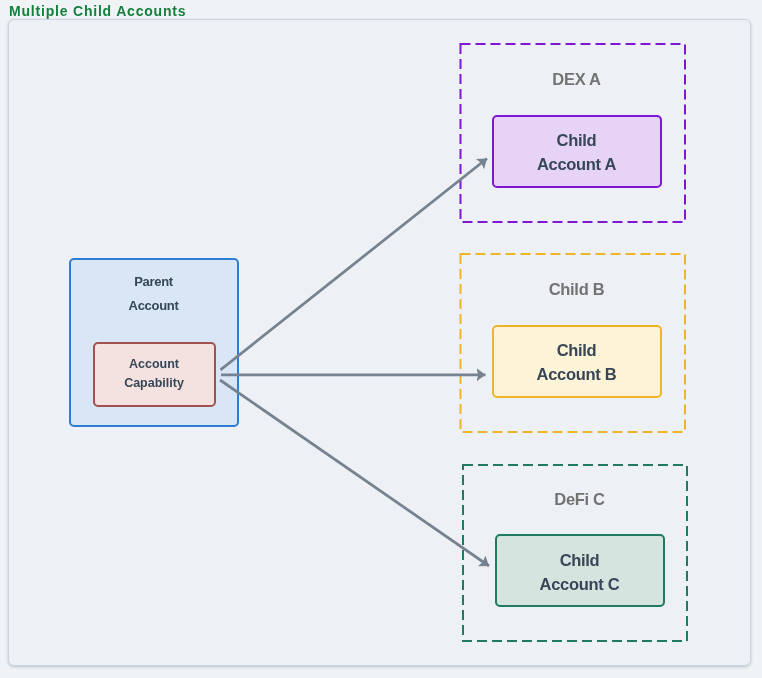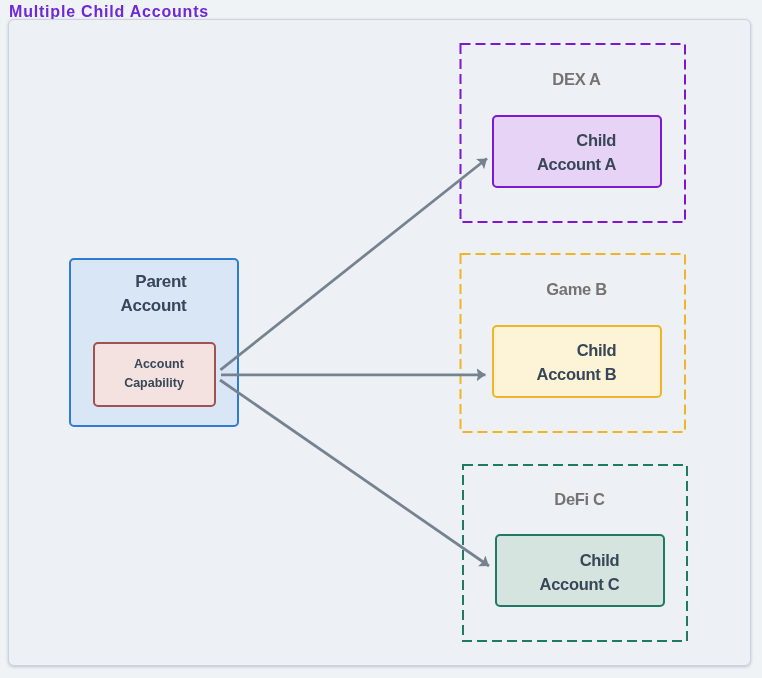--- a/index.html
+++ b/index.html
@@ -7,22 +7,22 @@
     width: 762px; height: 678px;
     background: #f0f3f6;
     font-family: "Liberation Sans", sans-serif;
     position: relative;
     overflow: hidden;
   }
   .stage { position: absolute; left: 0; top: 0; width: 762px; height: 678px; }
 
   .diagram-title {
     position: absolute; left: 9px; top: 3px;
-    font-size: 16px; font-weight: 700; letter-spacing: 0.8px;
-    color: #6d28d9;
+    font-size: 14px; font-weight: 700; letter-spacing: 0.8px;
+    color: #15803d;
   }
 
   .panel {
     position: absolute; left: 8px; top: 19px;
     width: 743px; height: 647px;
     box-sizing: border-box;
     background: #edf1f5;
     border: 1px solid #c9d4dc;
     border-radius: 6px;
     box-shadow: 0 1px 3px rgba(120,140,160,0.45);
@@ -36,31 +36,31 @@
   .node {
     position: absolute; box-sizing: border-box;
     border-radius: 5px;
     display: flex; flex-direction: column;
     align-items: center; justify-content: center;
     text-align: center;
     color: #374757;
     font-weight: 700;
     white-space: pre-line;
   }
-  .node-label { white-space: pre-line; text-align: right; }
+  .node-label { white-space: pre-line; }
 
   .parent-node {
     left: 68.5px; top: 258px; width: 170px; height: 169px;
     background: #d8e6f6;
     border: 2px solid #2f7dd1;
     justify-content: flex-start;
   }
   .parent-node .node-label {
     margin-top: 10px;
-    font-size: 17px; line-height: 24px; letter-spacing: -0.3px;
+    font-size: 13px; line-height: 24px; letter-spacing: -0.3px;
   }
 
   .capability-node {
     left: 92.5px; top: 342px; width: 123px; height: 65px;
     background: #f4e2e0;
     border: 2px solid #a15250;
     position: absolute;
     font-size: 12.5px; line-height: 18.5px;
     padding-bottom: 2px;
   }
@@ -102,21 +102,21 @@
     <div class="node-label">Account
 Capability</div>
   </div>
 
   <div class="group-label label-a">DEX A</div>
   <div class="node child-node child-a">
     <div class="node-label">Child
 Account A</div>
   </div>
 
-  <div class="group-label label-b">Game B</div>
+  <div class="group-label label-b">Child B</div>
   <div class="node child-node child-b">
     <div class="node-label">Child
 Account B</div>
   </div>
 
   <div class="group-label label-c">DeFi C</div>
   <div class="node child-node child-c">
     <div class="node-label">Child
 Account C</div>
   </div>

